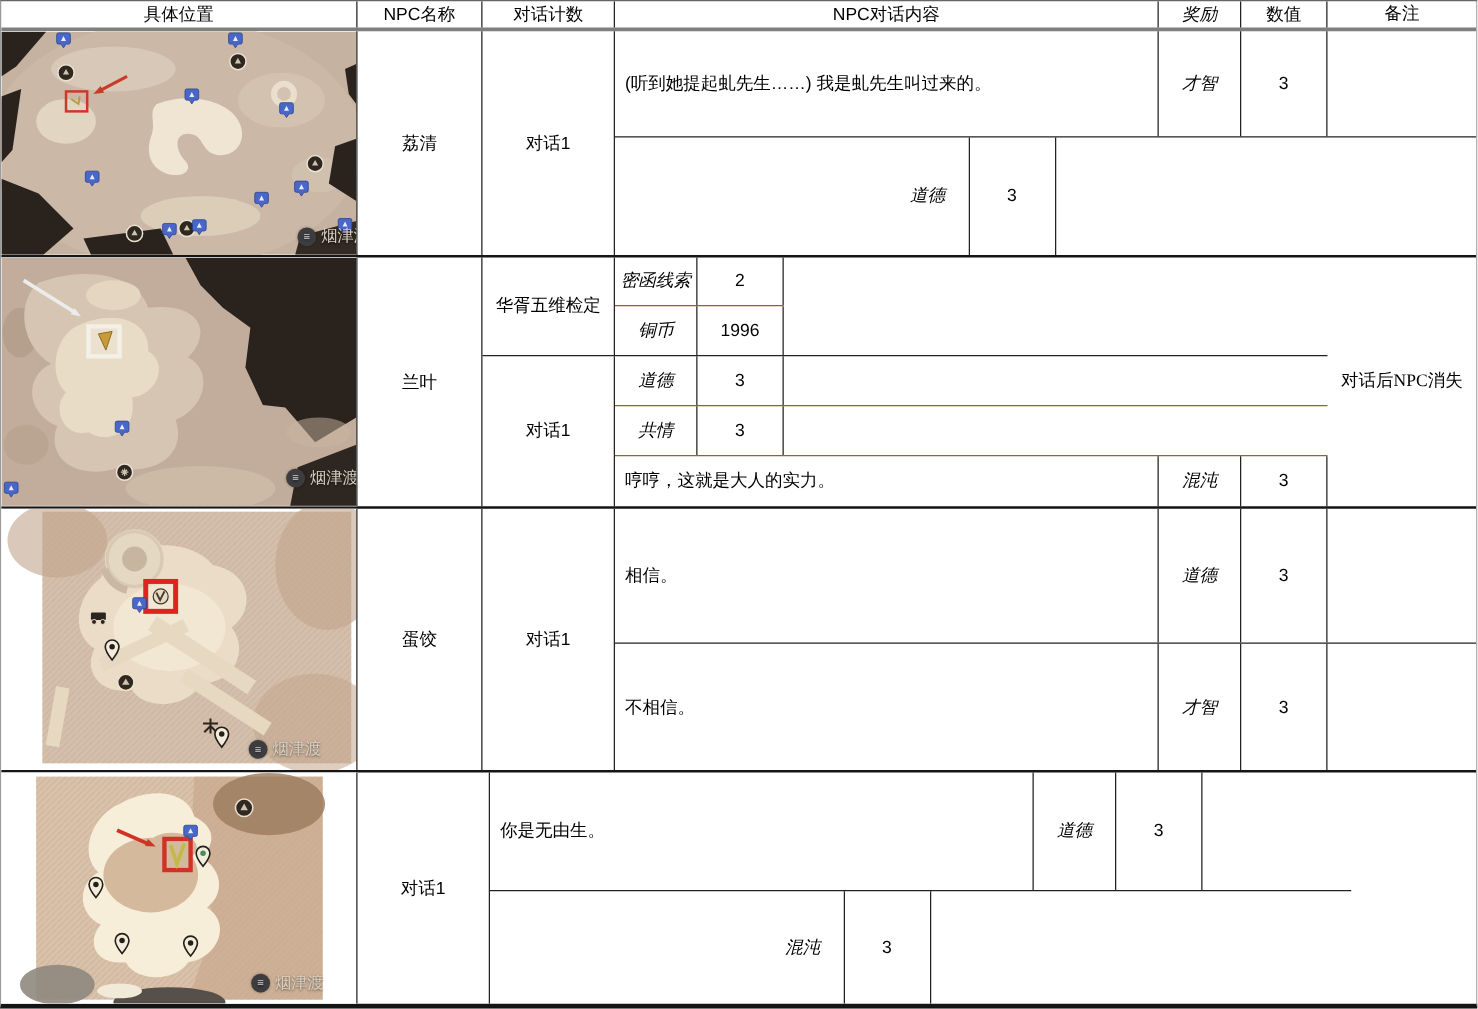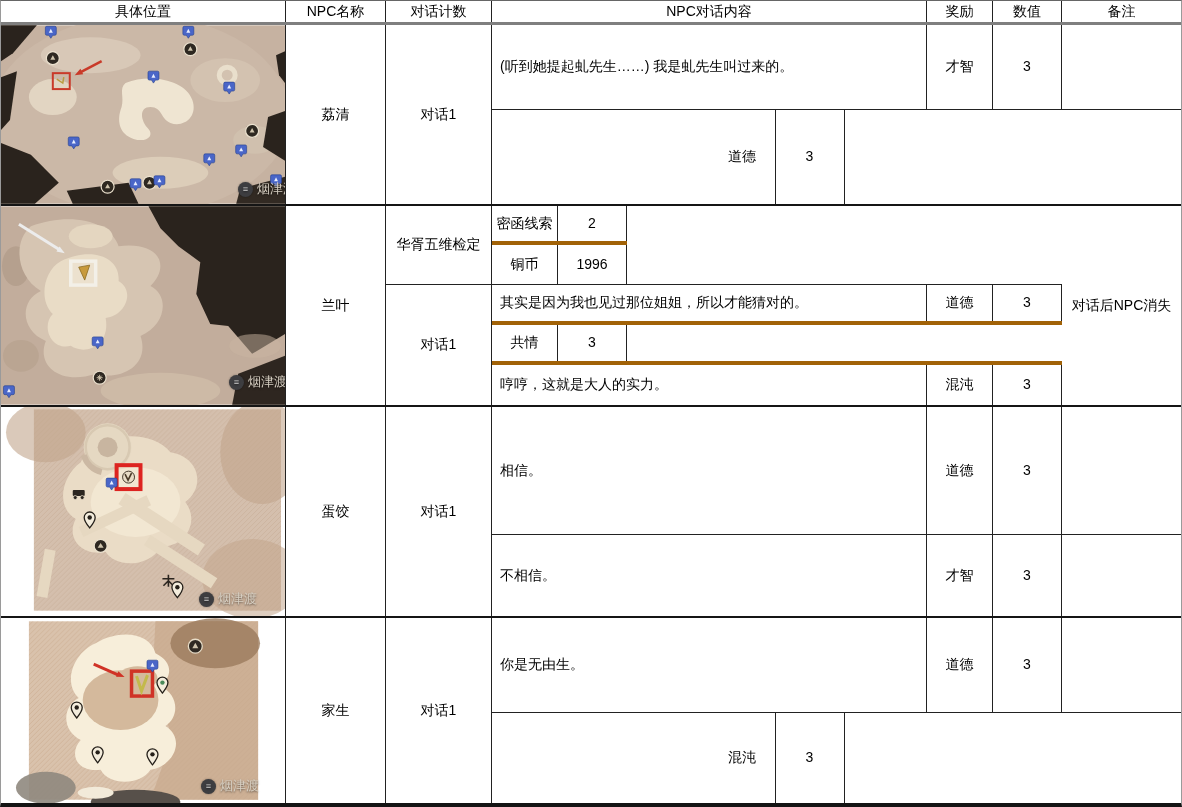--- a/index.html
+++ b/index.html
@@ -10,33 +10,33 @@
     border-top:1px solid #666;border-bottom:4px solid #141414;
     display:flex;flex-direction:column;overflow:hidden;
   }
   .header-row{height:25px;display:flex;box-sizing:border-box;border-bottom:3px solid #7f7f7f;}
   .cell{box-sizing:border-box;border-right:1px solid #222;display:flex;align-items:center;justify-content:center;font-size:14px;line-height:1.25;}
   .hcell{font-size:14px;}
   .c-map{width:285px;}
   .c-name{width:100px;text-align:center;}
   .c-count{width:106px;}
   .c-content{width:435px;text-align:center;}
-  .c-reward{width:66px;}
+  .c-reward{width:66px;font-style:italic;}
   .c-value{width:69px;}
-  .c-remark{width:119px;border-right:none;}
+  .c-remark{width:119px;border-right:none;font-family:Liberation Serif, serif;}
   .group{display:flex;box-sizing:border-box;border-bottom:2px solid #151515;}
   .group:last-child{border-bottom:none;}
   .mapcell{position:relative;overflow:hidden;padding:0;background:#fff;align-items:stretch;justify-content:flex-start;}
   .dlgblock{display:flex;flex-direction:column;width:689px;align-items:center;}
   .midblock{display:flex;flex-direction:column;width:676px;}
   .subrow{display:flex;box-sizing:border-box;border-bottom:1px solid #222;}
   .subrow.last{border-bottom:none;flex:1;}
   .dialogue{justify-content:flex-start;text-align:left;padding:4px 6px 4px 8px;}
   .rvcol{display:flex;flex-direction:column;width:135px;}
-  .rvrow{display:flex;box-sizing:border-box;border-bottom:4px solid #a16207;}
+  .rvrow{display:flex;box-sizing:border-box;border-bottom:1px solid #a16207;}
   .rvrow.last{border-bottom:none;flex:1;}
   .map-label{position:absolute;display:flex;align-items:center;gap:4px;font-size:13px;color:#d9d1c4;text-shadow:0 1px 2px rgba(0,0,0,.55);white-space:nowrap;}
   .ferry-badge{width:15px;height:15px;border-radius:50%;background:#3d3d40;color:#cfcfcf;display:flex;align-items:center;justify-content:center;font-size:9px;flex:none;box-shadow:0 0 2px rgba(0,0,0,.4);}
   svg{display:block;}
 </style>
 </head>
 <body>
 
 <div class="sheet">
 
@@ -210,21 +210,20 @@
             <div class="cell c-reward" style="height:100%">铜币</div>
             <div class="cell c-value" style="height:100%">1996</div>
           </div>
         </div>
       </div>
 
       <div class="subrow last" style="padding:0">
         <div class="cell c-count" style="height:100%">对话1</div>
         <div style="display:flex;flex-direction:column;width:570px">
           <div class="rvrow" style="height:40px">
-            <div class="cell c-content dialogue" style="height:100%">其实是因为我也见过那位姐姐，所以才能猜对的。</div>
             <div class="cell c-reward" style="height:100%">道德</div>
             <div class="cell c-value" style="height:100%">3</div>
           </div>
           <div class="rvrow" style="height:40px">
             <div class="cell c-reward" style="height:100%">共情</div>
             <div class="cell c-value" style="height:100%">3</div>
           </div>
           <div class="rvrow last">
             <div class="cell c-content dialogue" style="height:100%">哼哼，这就是大人的实力。</div>
             <div class="cell c-reward" style="height:100%">混沌</div>
@@ -294,21 +293,21 @@
           </g>
       </svg>
       <div class="map-label" style="left:198px;top:184px">
         <span class="ferry-badge">≡</span>
         <span>烟津渡</span>
       </div>
     </div>
     <div class="cell c-name">蛋饺</div>
     <div class="cell c-count">对话1</div>
     <div class="dlgblock">
-      <div class="subrow" style="height:128px">
+      <div class="subrow" style="height:108px">
         <div class="cell c-content dialogue">相信。</div>
         <div class="cell c-reward">道德</div>
         <div class="cell c-value">3</div>
         <div class="cell c-remark"></div>
       </div>
       <div class="subrow last">
         <div class="cell c-content dialogue">不相信。</div>
         <div class="cell c-reward">才智</div>
         <div class="cell c-value">3</div>
         <div class="cell c-remark"></div>
@@ -364,21 +363,20 @@
         <g transform="translate(195,28)">
             <circle r="7" fill="#2f2922" stroke="#e8ddc8" stroke-width="1.3"></circle>
             <path d="M-3,2 L0,-3.5 L3,2 Z" fill="#cfc4ad"></path>
           </g>
       </svg>
       <div class="map-label" style="left:200px;top:160px">
         <span class="ferry-badge">≡</span>
         <span>烟津渡</span>
       </div>
     </div>
-    <div class="cell c-name">家生</div>
     <div class="cell c-count">对话1</div>
     <div class="dlgblock">
       <div class="subrow" style="height:95px">
         <div class="cell c-content dialogue">你是无由生。</div>
         <div class="cell c-reward">道德</div>
         <div class="cell c-value">3</div>
         <div class="cell c-remark"></div>
       </div>
       <div class="subrow last">
         <div class="cell c-reward">混沌</div>

